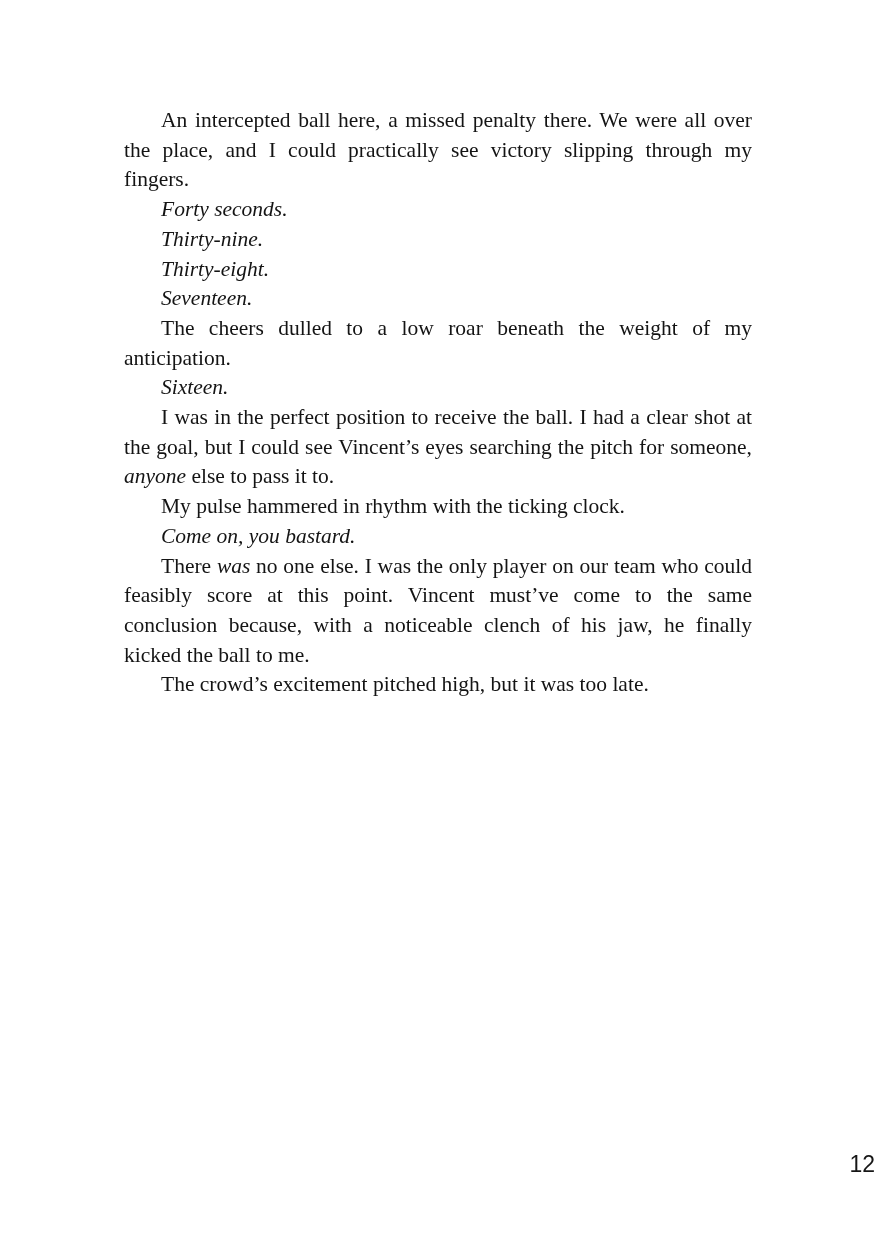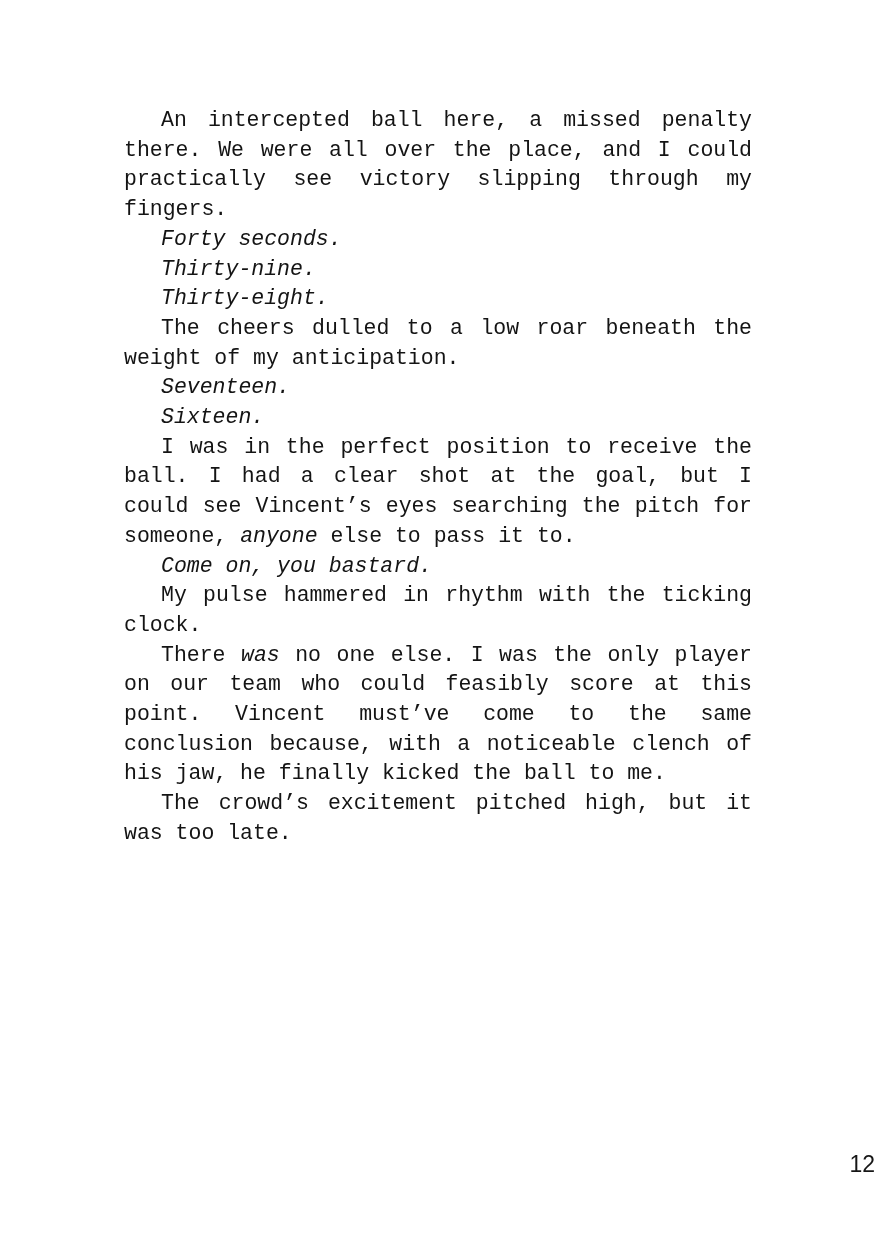--- a/index.html
+++ b/index.html
@@ -12,21 +12,21 @@
     width: 875px;
     height: 1239px;
     background: #ffffff;
     overflow: hidden;
   }
   .text-block {
     position: absolute;
     left: 124px;
     top: 106px;
     width: 628px;
-    font-family: Liberation Mono, monospace;
+    font-family: Liberation Serif, serif;
     font-size: 21.5px;
     line-height: 29.7px;
     color: #141414;
     text-align: justify;
   }
   .text-block p {
     margin: 0;
     padding: 0;
     text-indent: 37px;
   }
@@ -47,23 +47,23 @@
 </style>
 </head>
 <body>
 
 <div class="book-page">
   <div class="text-block">
       <p><span>An intercepted ball here, a missed penalty there. We were all over the place, and I could practically see victory slipping through my fingers.</span></p>
       <p><em>Forty seconds.</em></p>
       <p><em>Thirty-nine.</em></p>
       <p><em>Thirty-eight.</em></p>
+      <p><em>Seventeen.</em></p>
       <p><span>The cheers dulled to a low roar beneath the weight of my anticipation.</span></p>
-      <p><em>Seventeen.</em></p>
       <p><em>Sixteen.</em></p>
       <p><span>I was in the perfect position to receive the ball. I had a clear shot at the goal, but I could see Vincent’s eyes searching the pitch for someone, </span><em>anyone</em><span> else to pass it to.</span></p>
+      <p><span>My pulse hammered in rhythm with the ticking clock.</span></p>
       <p><em>Come on, you bastard.</em></p>
-      <p><span>My pulse hammered in rhythm with the ticking clock.</span></p>
       <p><span>There </span><em>was</em><span> no one else. I was the only player on our team who could feasibly score at this point. Vincent must’ve come to the same conclusion because, with a noticeable clench of his jaw, he finally kicked the ball to me.</span></p>
       <p><span>The crowd’s excitement pitched high, but it was too late.</span></p>
     </div>
   <div class="page-number">12</div>
 </div>
 
 </body></html>

